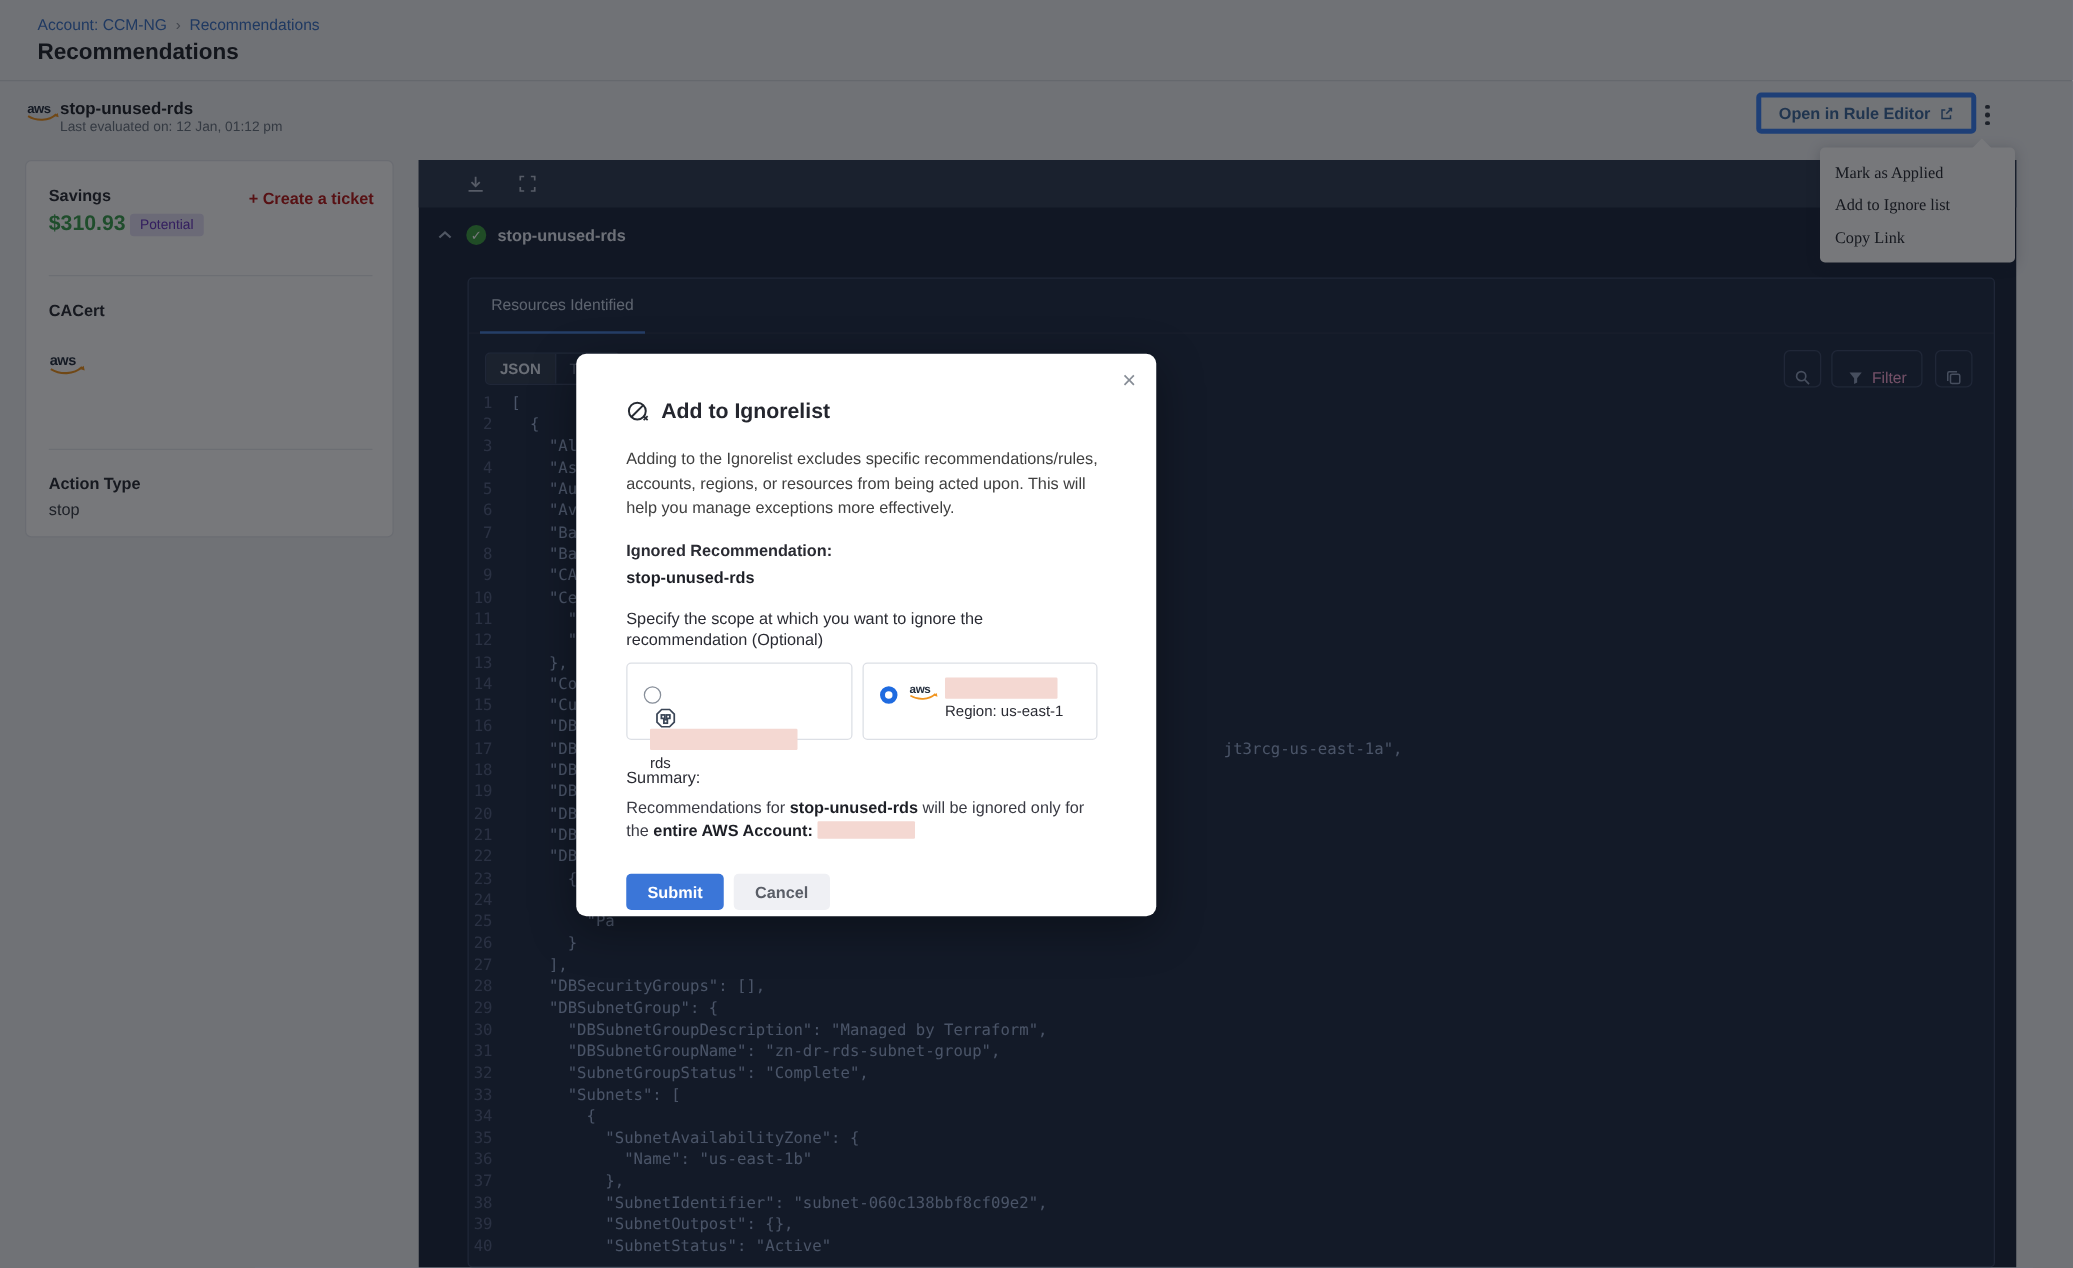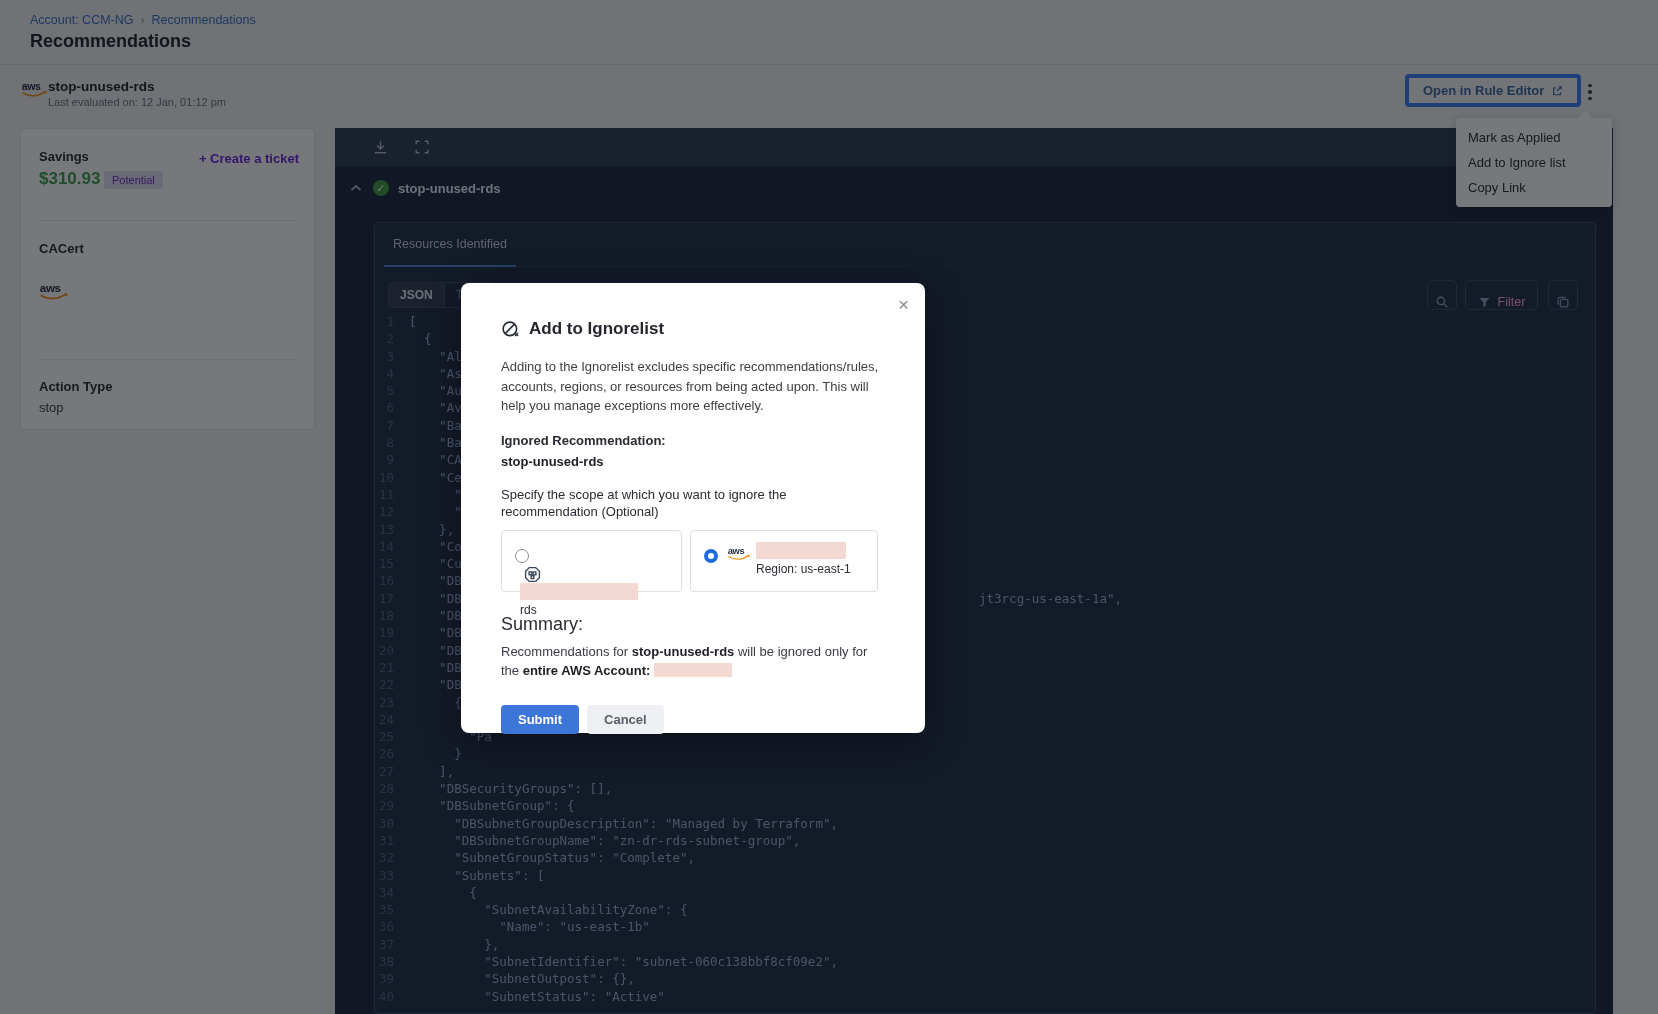--- a/index.html
+++ b/index.html
@@ -18,28 +18,28 @@
   .hdr-aws { position:absolute; left:21px; top:80px; }
   .hdr-name { position:absolute; left:48px; top:79px; font-size:13.5px; font-weight:bold; color:#23262e; }
   .hdr-sub { position:absolute; left:48px; top:96px; font-size:11px; color:#6c7682; }
   .rule-editor-btn { position:absolute; left:1405px; top:74px; height:33px; padding:0 14px; display:flex; align-items:center; gap:7px;
     background:#f3f5f7; border:4px solid #3b82f6; border-radius:4px; font-size:13px; font-weight:bold; color:#3f6b9e; cursor:pointer; }
   .kebab { position:absolute; left:1580px; top:78px; width:20px; height:28px; display:flex; flex-direction:column; align-items:center; justify-content:center; gap:3px; cursor:pointer; }
   .kebab i { width:3.5px; height:3.5px; border-radius:50%; background:#3a424d; }
 
   
   .context-menu { position:absolute; left:1456px; top:118px; width:156px; background:#ffffff; border-radius:4px;
-    box-shadow:0 2px 10px rgba(30,40,60,.25); padding:7px 0; z-index:10; }
+    box-shadow:0 2px 10px rgba(30,40,60,.25); padding:7px 0; z-index:10;font-family:Liberation Serif, serif; }
   .context-menu .caret { position:absolute; left:124px; top:-5px; width:11px; height:11px; background:#ffffff; transform:rotate(45deg); }
   .menu-item { padding:5px 12px; font-size:13px; color:#2a2e35; cursor:pointer; white-space:nowrap; }
 
   
   .savings-card { position:absolute; left:20px; top:128px; width:295px; height:302px; background:#ffffff; border:1px solid #e2e5ea; border-radius:5px; }
   .sv-label { position:absolute; left:18px; font-size:13px; font-weight:bold; color:#2a2e35; }
-  .create-ticket { position:absolute; right:15px; top:22px; font-size:13px; font-weight:bold; color:#6d28d9; cursor:pointer; }
+  .create-ticket { position:absolute; right:15px; top:22px; font-size:13px; font-weight:bold; color:#b91c1c; cursor:pointer; }
   .sv-amount { position:absolute; left:18px; top:40px; font-size:17px; font-weight:bold; color:#3da151; }
   .sv-badge { position:absolute; left:83px; top:42px; background:#e4dff7; color:#6938c0; font-size:11px; padding:3px 8px; border-radius:3px; }
   .sv-div { position:absolute; left:18px; width:259px; height:1px; background:#e7e9ee; }
   .target-aws { position:absolute; left:18px; top:152px; }
   .sv-value { position:absolute; left:18px; top:271px; font-size:13px; color:#3c414a; }
 
   
   .dark-panel { position:absolute; left:335px; top:128px; width:1278px; height:886px; background:#1d283e; }
   .panel-toolbar { position:absolute; left:0; top:0; width:100%; height:38px; background:#313e54; display:flex; align-items:center; gap:22px; padding-left:35px; }
   .ptool-btn { width:20px; height:20px; display:flex; align-items:center; justify-content:center; cursor:pointer; }
@@ -89,21 +89,21 @@
   .scope-card.c2 { width:188px; }
   .radio { width:14px; height:14px; border-radius:50%; border:1.5px solid #878e99; background:#fff; margin-top:7px; flex:0 0 auto; }
   .radio.checked { border:4.2px solid #1f6be0; }
   .card-icon { margin:3px 0 0 9px; flex:0 0 auto; }
   .card-col { margin-left:5px; display:flex; flex-direction:column; }
   .redact { background:#f4d8d2; border-radius:1px; }
   .redact.big { width:118px; height:17px; }
   .redact.big2 { width:90px; height:17px; }
   .card-label { margin-top:3px; font-size:12px; color:#2a2b33; }
 
-  .summary-label { margin-top:22px; font-size:18px; color:#2a2b33; }
+  .summary-label { margin-top:22px; font-size:13px; color:#2a2b33; }
   .summary-text { margin-top:7px; font-size:13px; line-height:1.5; color:#3a3b44; max-width:385px; }
   .summary-text b { color:#1d1f26; }
   .redact.inline { display:inline-block; width:78px; height:14px; vertical-align:-2px; margin-left:4px; }
 
   .modal-actions { margin-top:24px; display:flex; gap:8px; }
   .btn { height:29px; padding:0 17px; border:none; border-radius:4px; font-size:13px; font-weight:bold; font-family:"Liberation Sans", sans-serif; cursor:pointer; }
   .btn.primary { background:#3b76d8; color:#ffffff; }
   .btn.secondary { background:#eff0f4; color:#5a5e67; }
 
   svg { display:block; }

